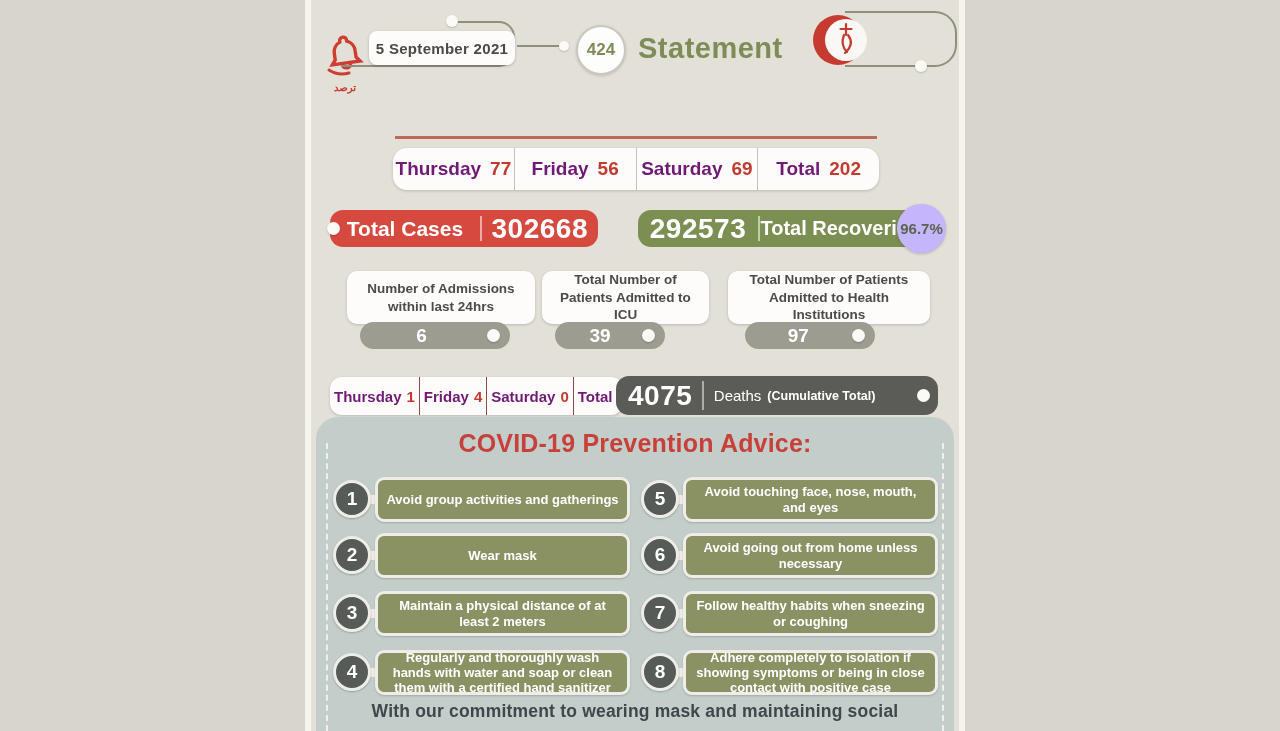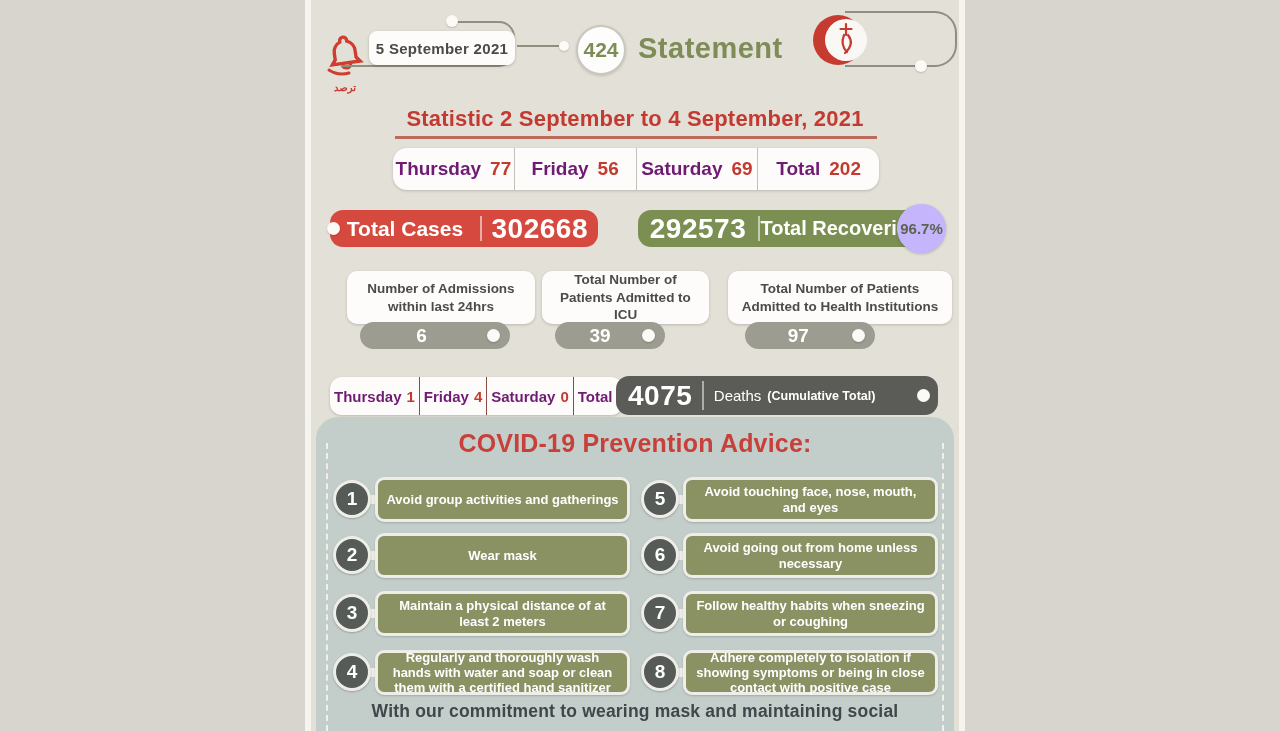--- a/index.html
+++ b/index.html
@@ -20,21 +20,21 @@
   .midline { left:212px; top:45px; width:44px; height:2px; }
   .wdot { position:absolute; background:#fbfaf6; border-radius:50%; box-shadow:0 1px 2px rgba(0,0,0,.18); }
   .dot-a { left:141px; top:15px; width:12px; height:12px; }
   .dot-b { left:254px; top:41px; width:10px; height:10px; }
   .dot-c { left:610px; top:60px; width:12px; height:12px; }
   .date-badge { position:absolute; left:64px; top:31px; width:146px; height:34px; background:#fdfcfa;
      border-radius:8px; box-shadow:0 1px 3px rgba(0,0,0,.22); display:flex; align-items:center;
      justify-content:center; font-size:15px; font-weight:bold; color:#4c4a45; letter-spacing:.3px; }
   .num-circle { position:absolute; left:271px; top:25px; width:50px; height:50px; background:#fdfdfb;
      border:2px solid #c9c7be; border-radius:50%; box-shadow:0 1px 3px rgba(0,0,0,.15);
-     display:flex; align-items:center; justify-content:center; font-size:21px; font-weight:bold; color:#7e8c57; }
+     display:flex; align-items:center; justify-content:center; font-size:17px; font-weight:bold; color:#7e8c57; }
   .stmt { position:absolute; left:333px; top:32px; font-size:29px; font-weight:600; color:#7e8c57; letter-spacing:.5px; }
   .bracket-logo { position:absolute; left:540px; top:11px; width:112px; height:56px;
      border:2px solid #8e907f; border-left:none; border-radius:0 22px 22px 0; }
   .crescent { position:absolute; left:506px; top:10px; }
   .ministry { position:absolute; left:567px; top:25px; font-family:"DejaVu Serif", serif; font-style:italic;
      font-size:11.5px; font-weight:bold; color:#b5352c; line-height:1.3; }
 
   
   .title { position:absolute; left:0; top:106px; width:660px; text-align:center;
      font-size:22px; font-weight:bold; color:#c23a31; letter-spacing:.2px; }
@@ -59,21 +59,21 @@
   .banner-green .b-value { flex:0 0 120px; } .banner-green .b-label { flex:1; font-size:20px; }
   .dot-redbanner { left:22px; top:222px; width:13px; height:13px; }
   .pct-circle { position:absolute; left:592px; top:204px; width:49px; height:49px; background:#c4b5fd;
      border-radius:50%; box-shadow:0 1px 3px rgba(0,0,0,.2); display:flex; align-items:center;
      justify-content:center; font-size:15px; font-weight:bold; color:#5d6252; }
 
   
   .stat-card { position:absolute; top:271px; height:53px; background:#fdfcfa; border-radius:10px;
      box-shadow:0 1px 3px rgba(0,0,0,.18); display:flex; align-items:center; justify-content:center;
      text-align:center; font-size:13.5px; font-weight:bold; color:#4b4b49; line-height:1.3; padding:3px 6px; }
-  .sc1 { left:42px; width:188px; } .sc2 { left:237px; width:167px; } .sc3 { left:423px; width:224px; }
+  .sc1 { left:42px; width:188px; } .sc2 { left:237px; width:167px; } .sc3 { left:423px; width:202px; }
   .pill { position:absolute; top:322px; height:27px; background:#9c9d90; border-radius:14px; }
   .p1 { left:55px; width:150px; } .p2 { left:250px; width:110px; } .p3 { left:440px; width:130px; }
   .pill .num { position:absolute; left:8%; right:26%; top:0; bottom:0; display:flex; align-items:center;
      justify-content:center; color:#fff; font-size:19px; font-weight:bold; }
   .pill .pdot { position:absolute; right:10px; top:7px; width:13px; height:13px; }
 
   
   .deaths-row { position:absolute; left:25px; top:377px; width:293px; height:38px; background:#fdfcfa;
      border-radius:12px; box-shadow:0 1px 3px rgba(0,0,0,.18); display:flex; align-items:stretch; overflow:hidden; }
   .deaths-row .day-cell { gap:5px; padding:0 4px; }
@@ -148,21 +148,20 @@
         <circle cx="35" cy="30" r="21" fill="#faf8f4"></circle>
         <g stroke="#c63a2f" stroke-width="2.2" fill="none" stroke-linecap="round">
           <path d="M35 14 v11"></path>
           <path d="M29.5 19 h11"></path>
           <path d="M37 25 q7 9 -3 18"></path>
           <path d="M33 25 q-4 10 3 17"></path>
         </g>
       </svg>
     </div>
 
-    <div class="title">Statistic 2 September to 4 September, 2021</div>
     <div class="title-underline"></div>
 
     <div class="cases-row">
       <div class="day-cell">
         <span class="day-label">Thursday</span>
         <span class="day-value">77</span>
       </div>
       <div class="day-cell">
         <span class="day-label">Friday</span>
         <span class="day-value">56</span>

